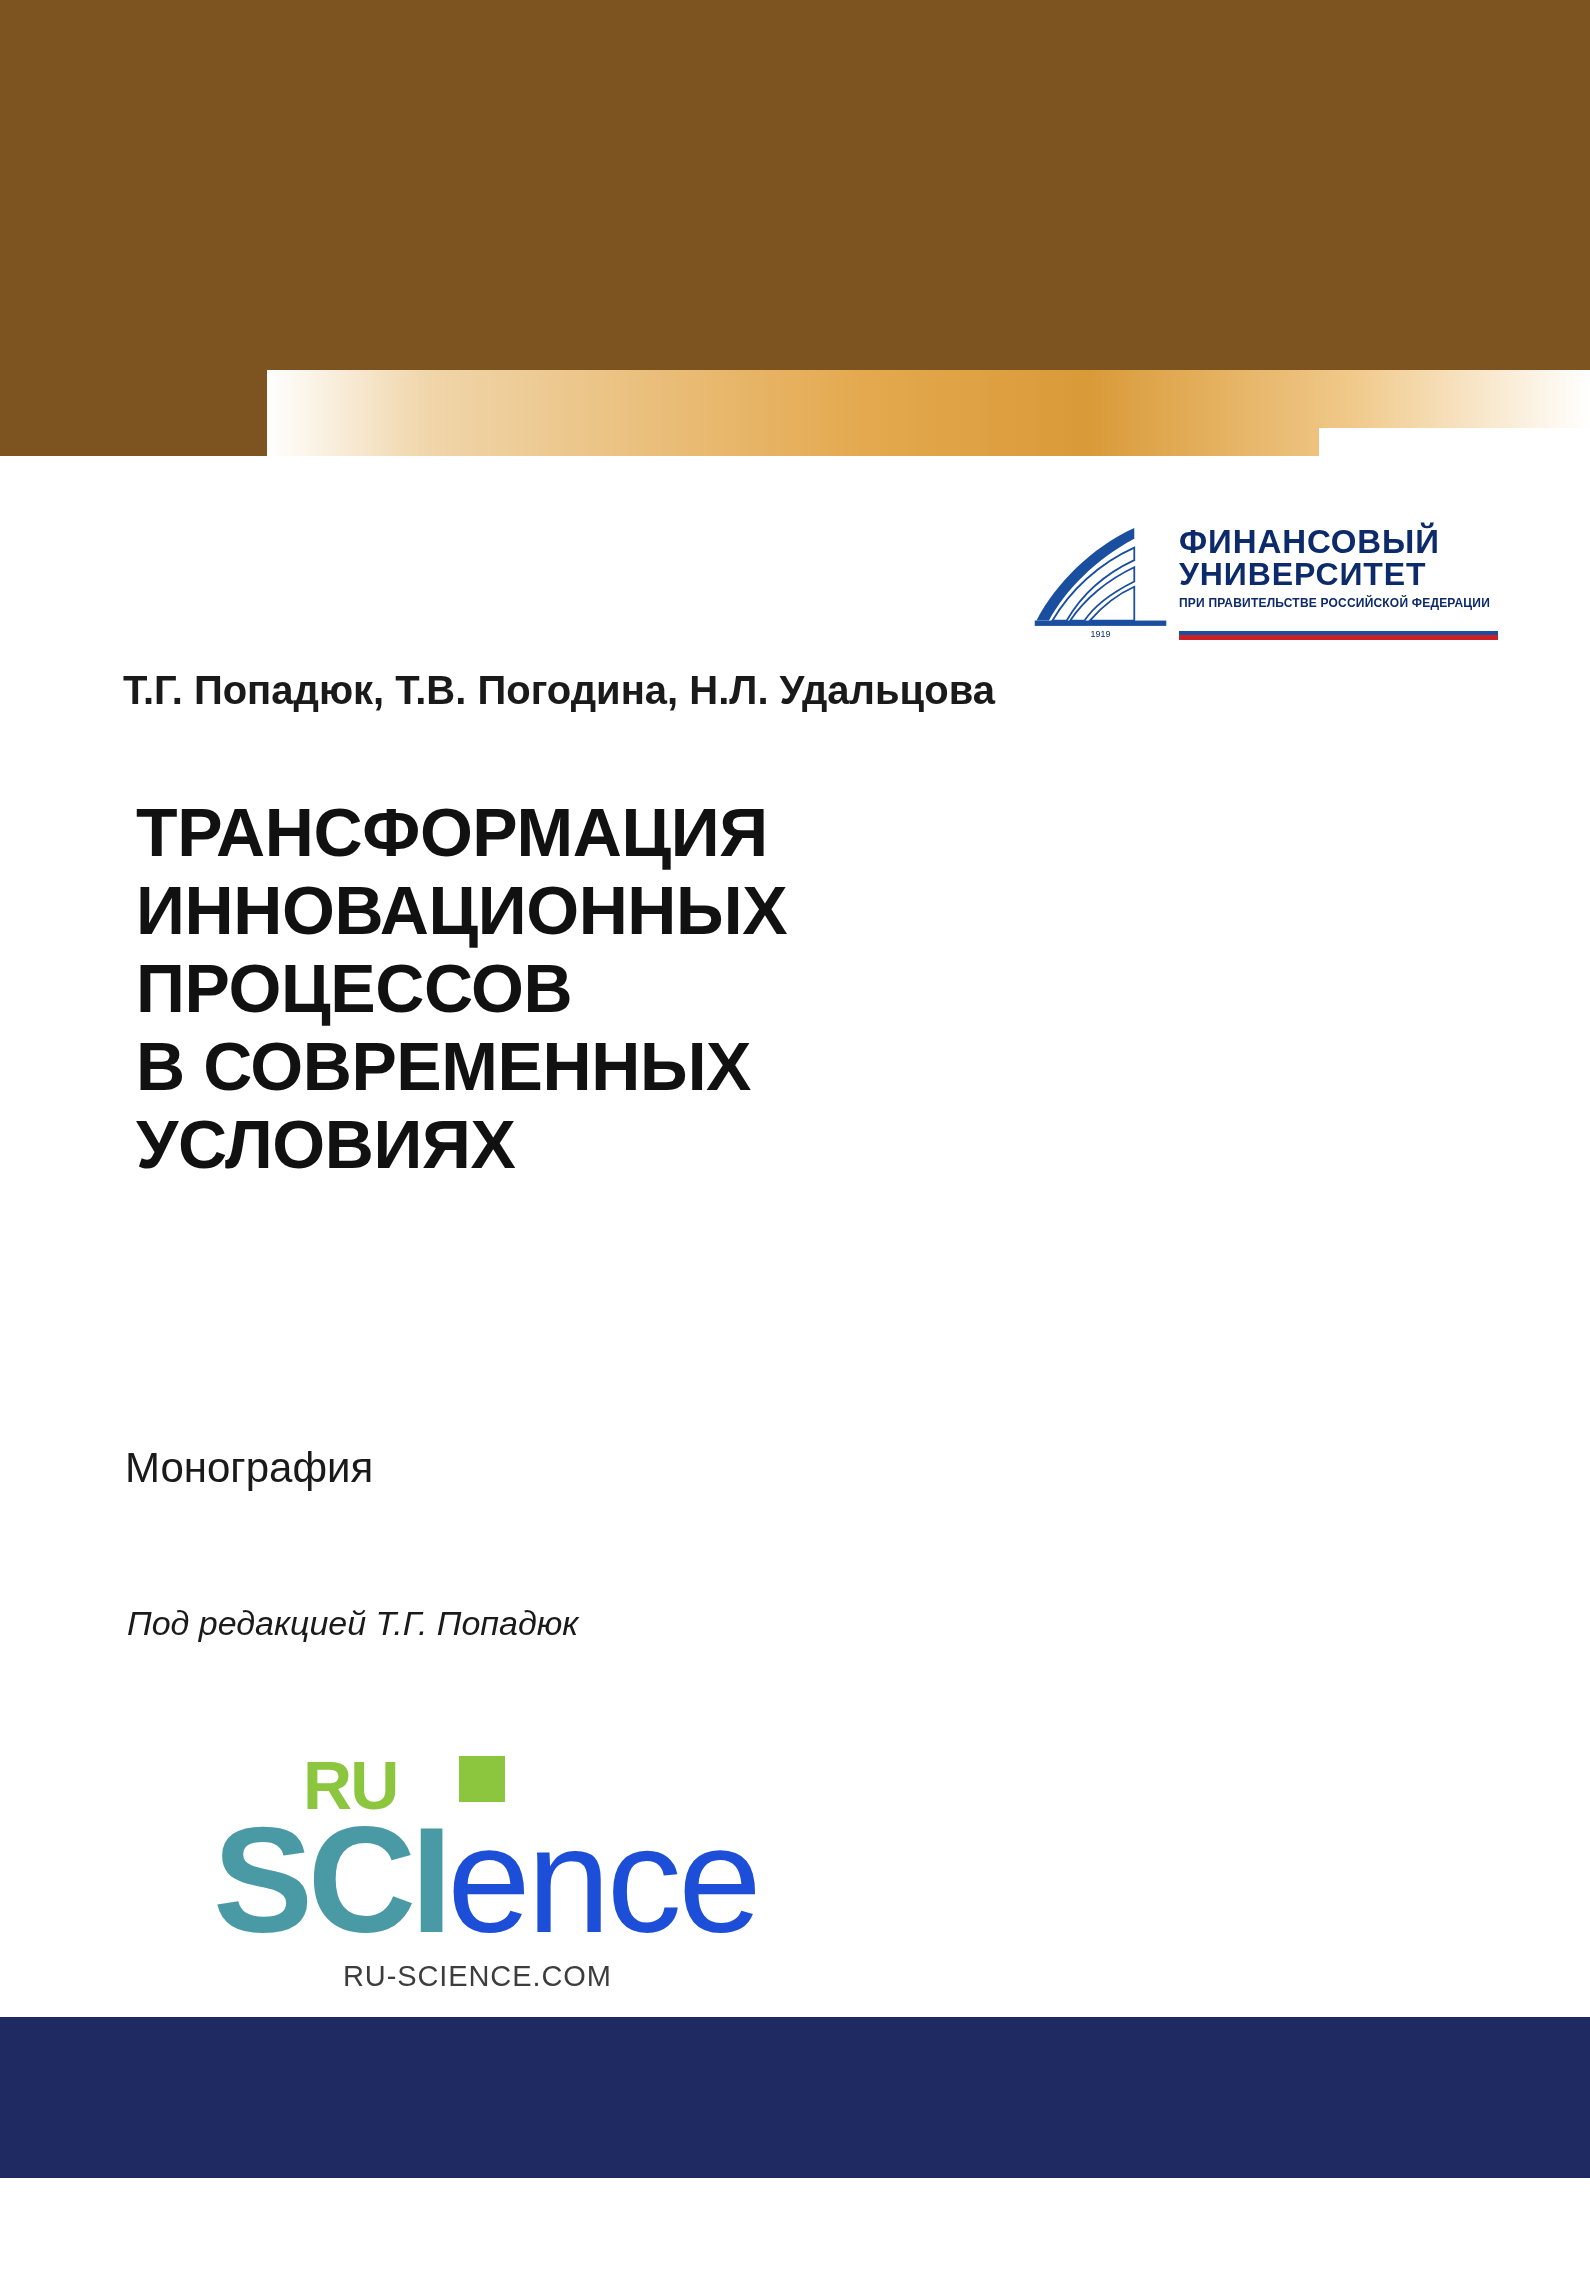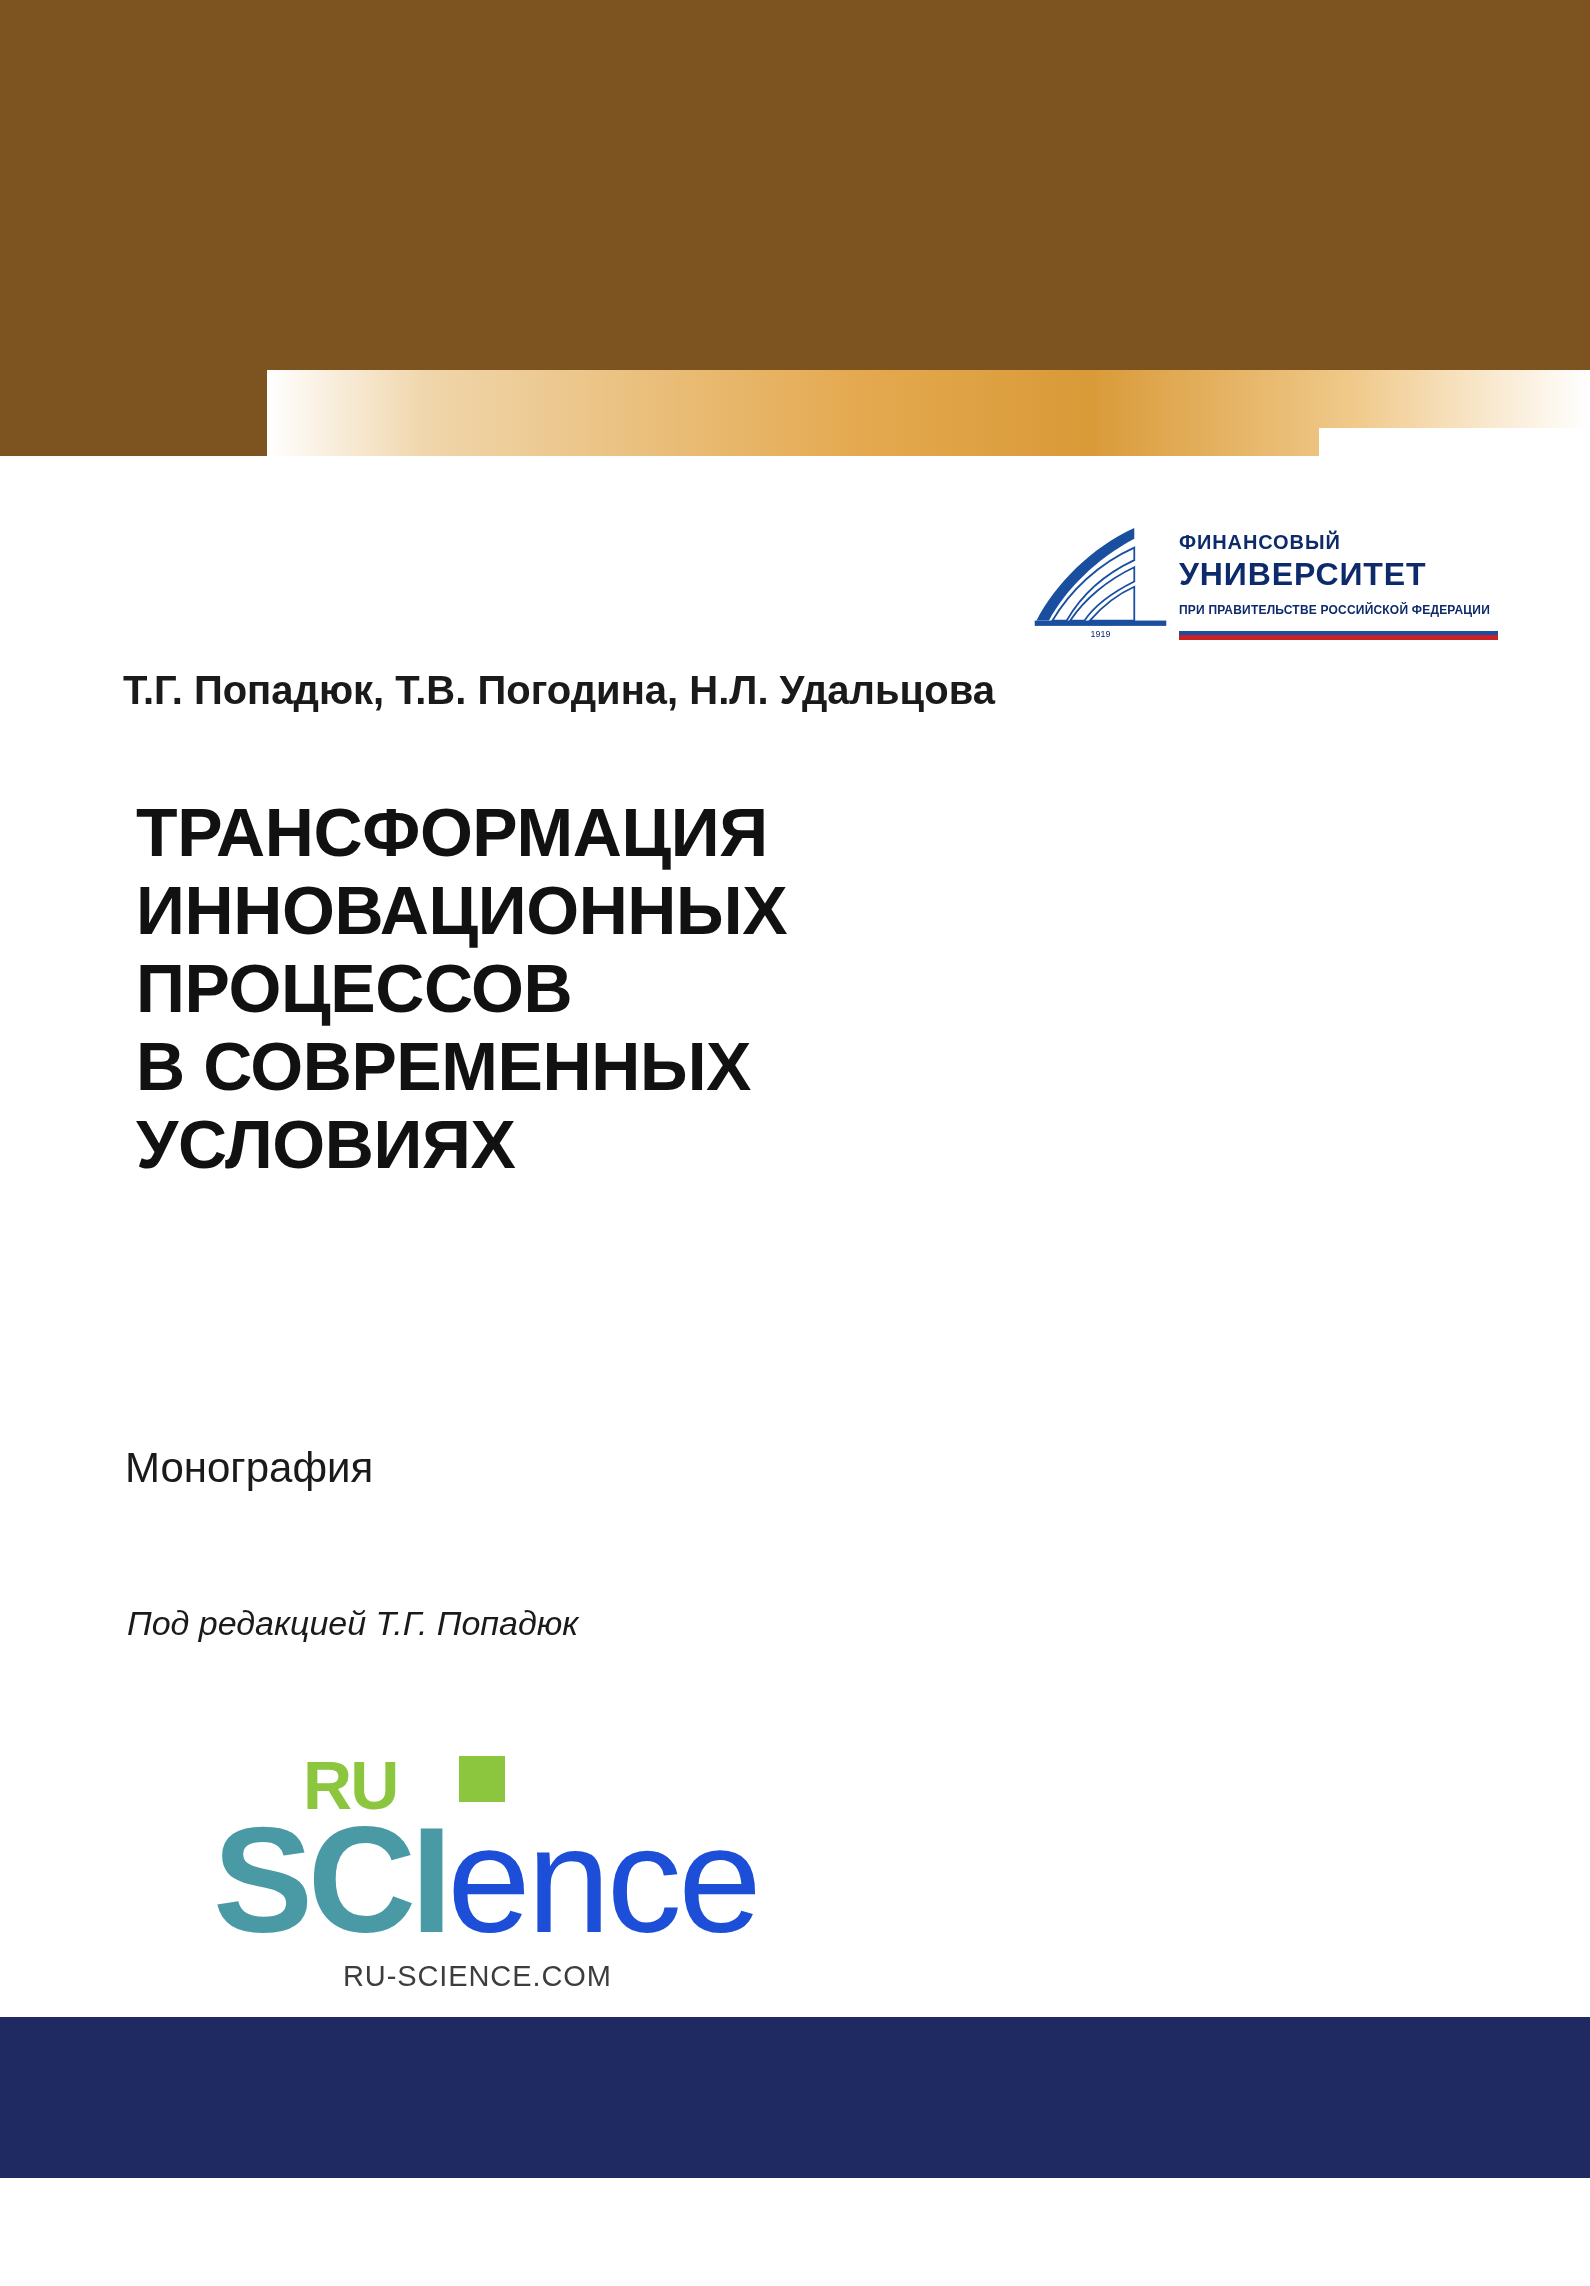--- a/index.html
+++ b/index.html
@@ -64,21 +64,21 @@
     width: 143px;
     height: 120px;
   }
   .univ-logo-text {
     position: absolute;
     left: 150px;
     top: 5.3px;
     width: 321px;
   }
   .univ-line1 {
-    font-size: 20px;
+    font-size: 33px;
     font-weight: bold;
     color: #0d2b6b;
     letter-spacing: 0.9px;
     line-height: 32px;
     white-space: nowrap;
   }
   .univ-line2 {
     font-size: 32px;
     font-weight: bold;
     color: #0d2b6b;
@@ -86,21 +86,21 @@
     line-height: 32px;
     white-space: nowrap;
   }
   .univ-line3 {
     font-size: 12px;
     font-weight: bold;
     color: #0d2b6b;
     letter-spacing: 0.2px;
     line-height: 16px;
     white-space: nowrap;
-    margin-top: 12px;
+    margin-top: 5px;
   }
   .univ-flag {
     position: absolute;
     left: 150px;
     top: 105px;
     width: 319px;
     height: 13.4px;
   }
   .univ-flag i {
     display: block;

